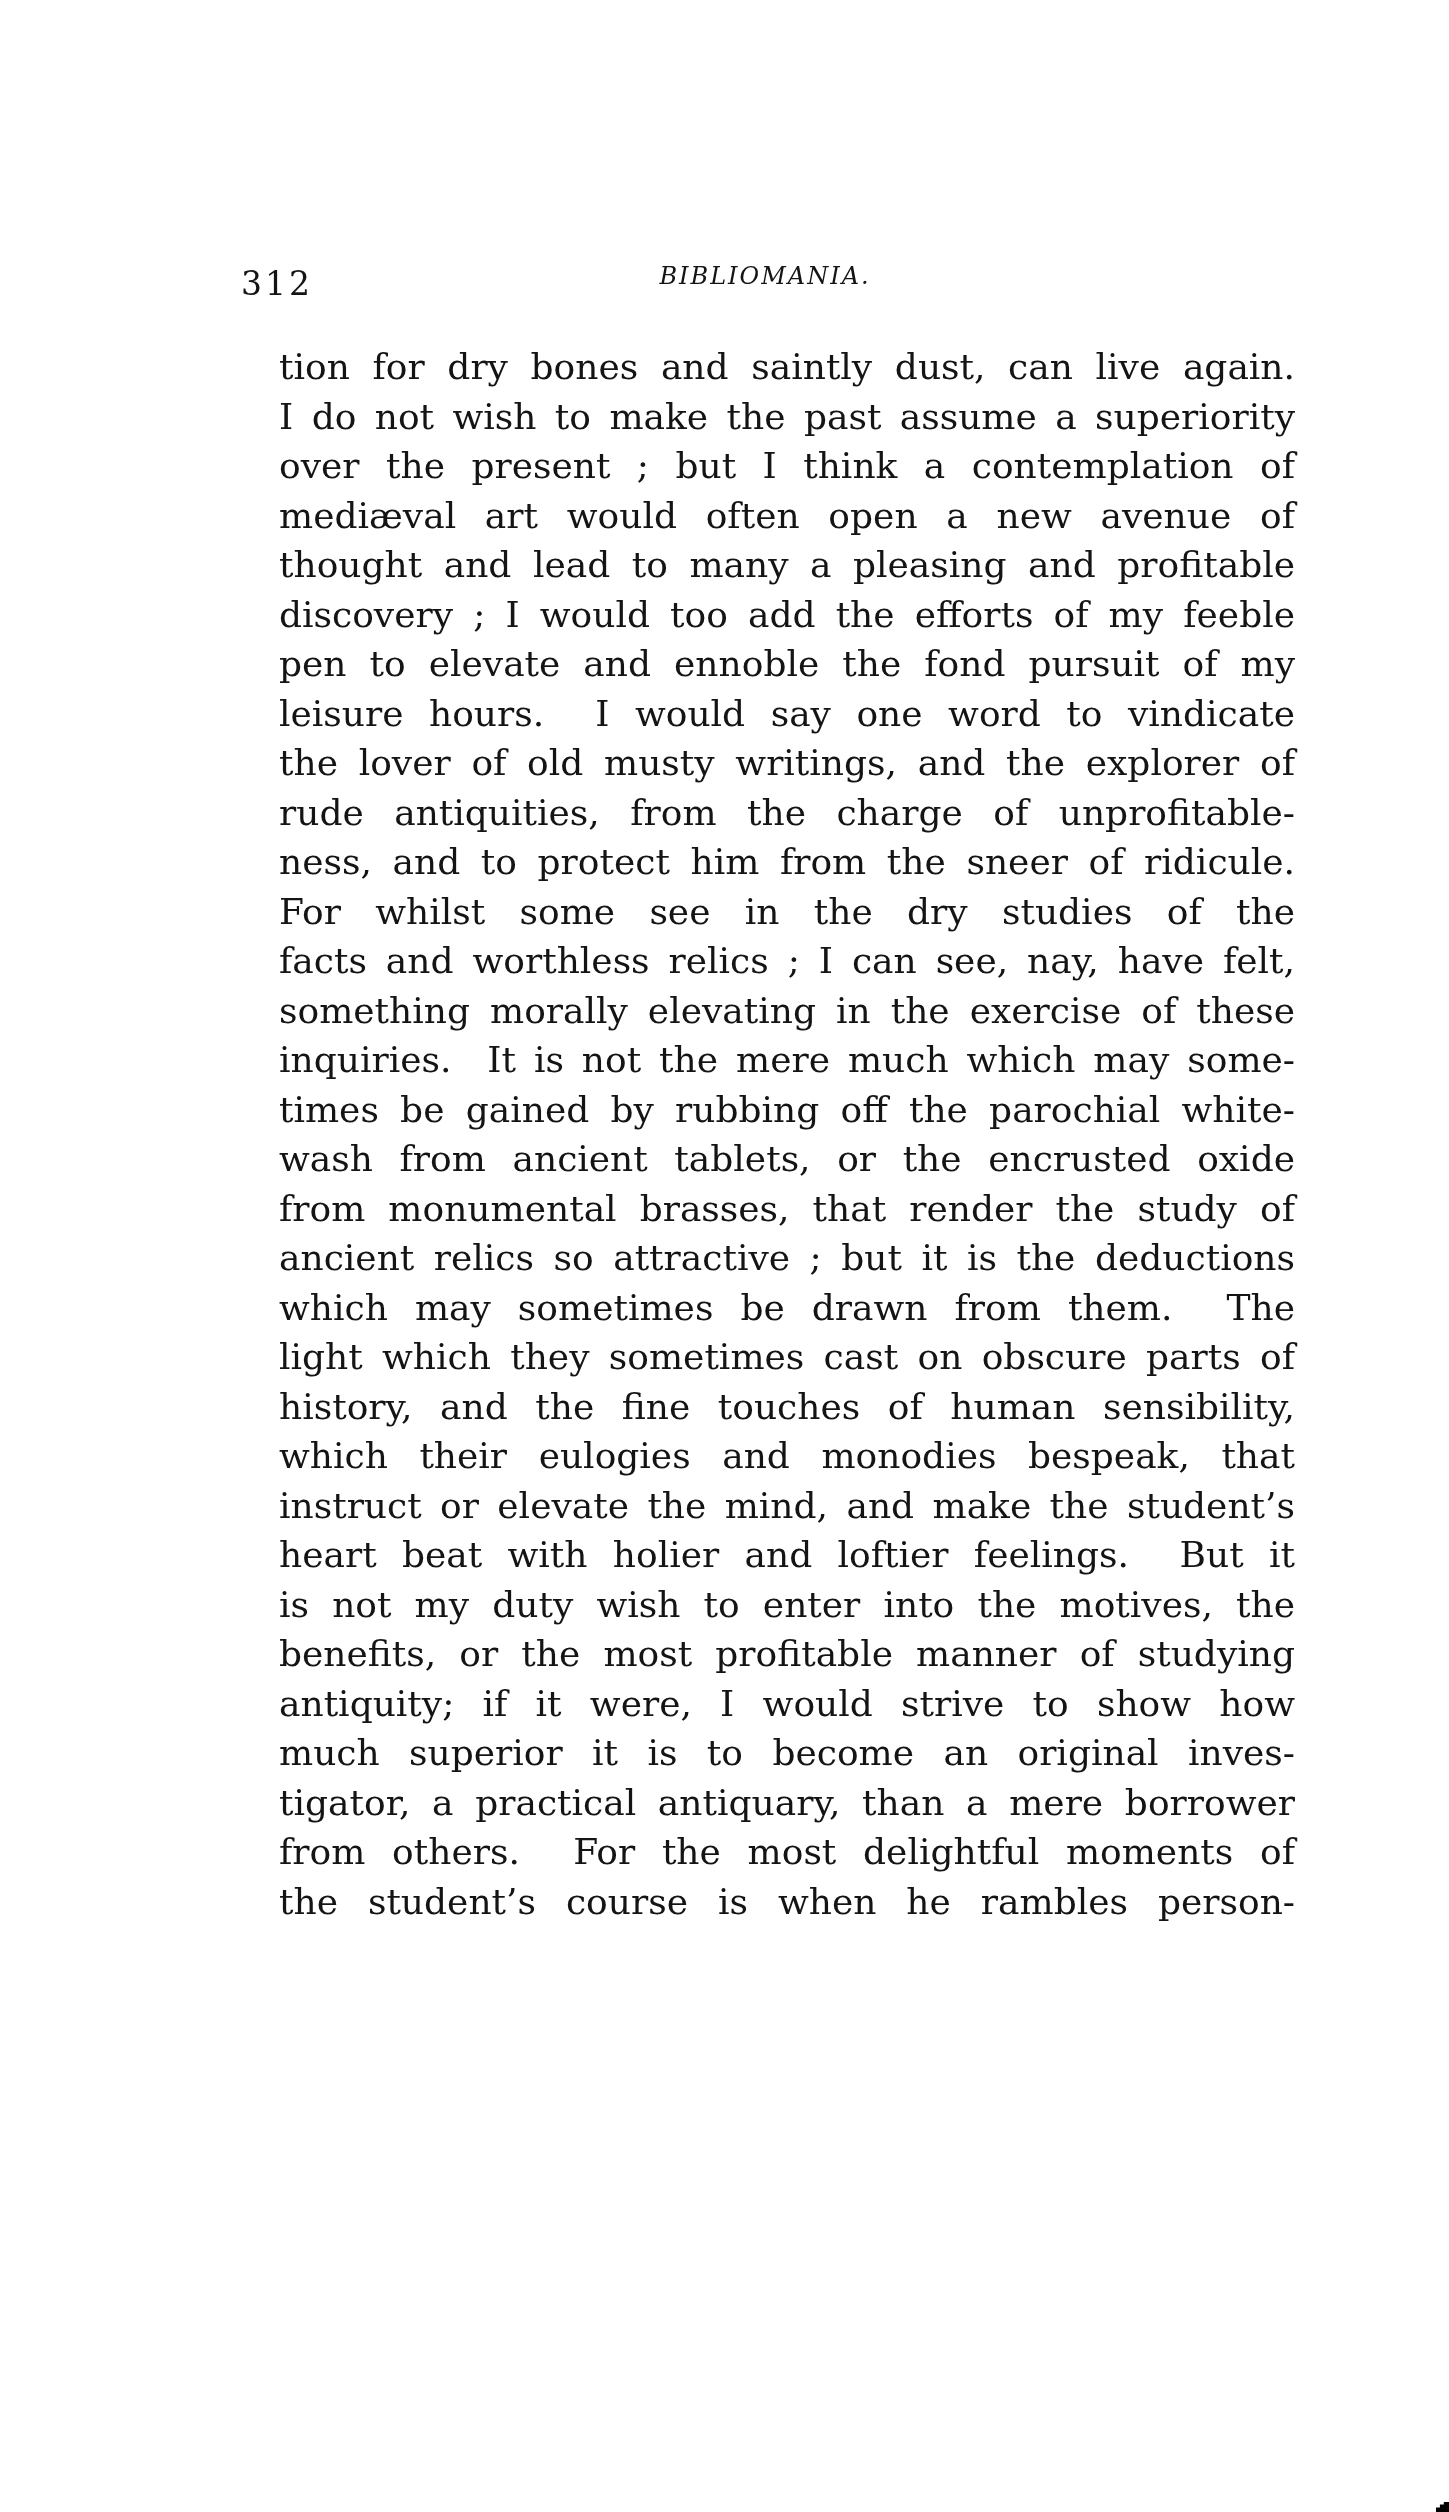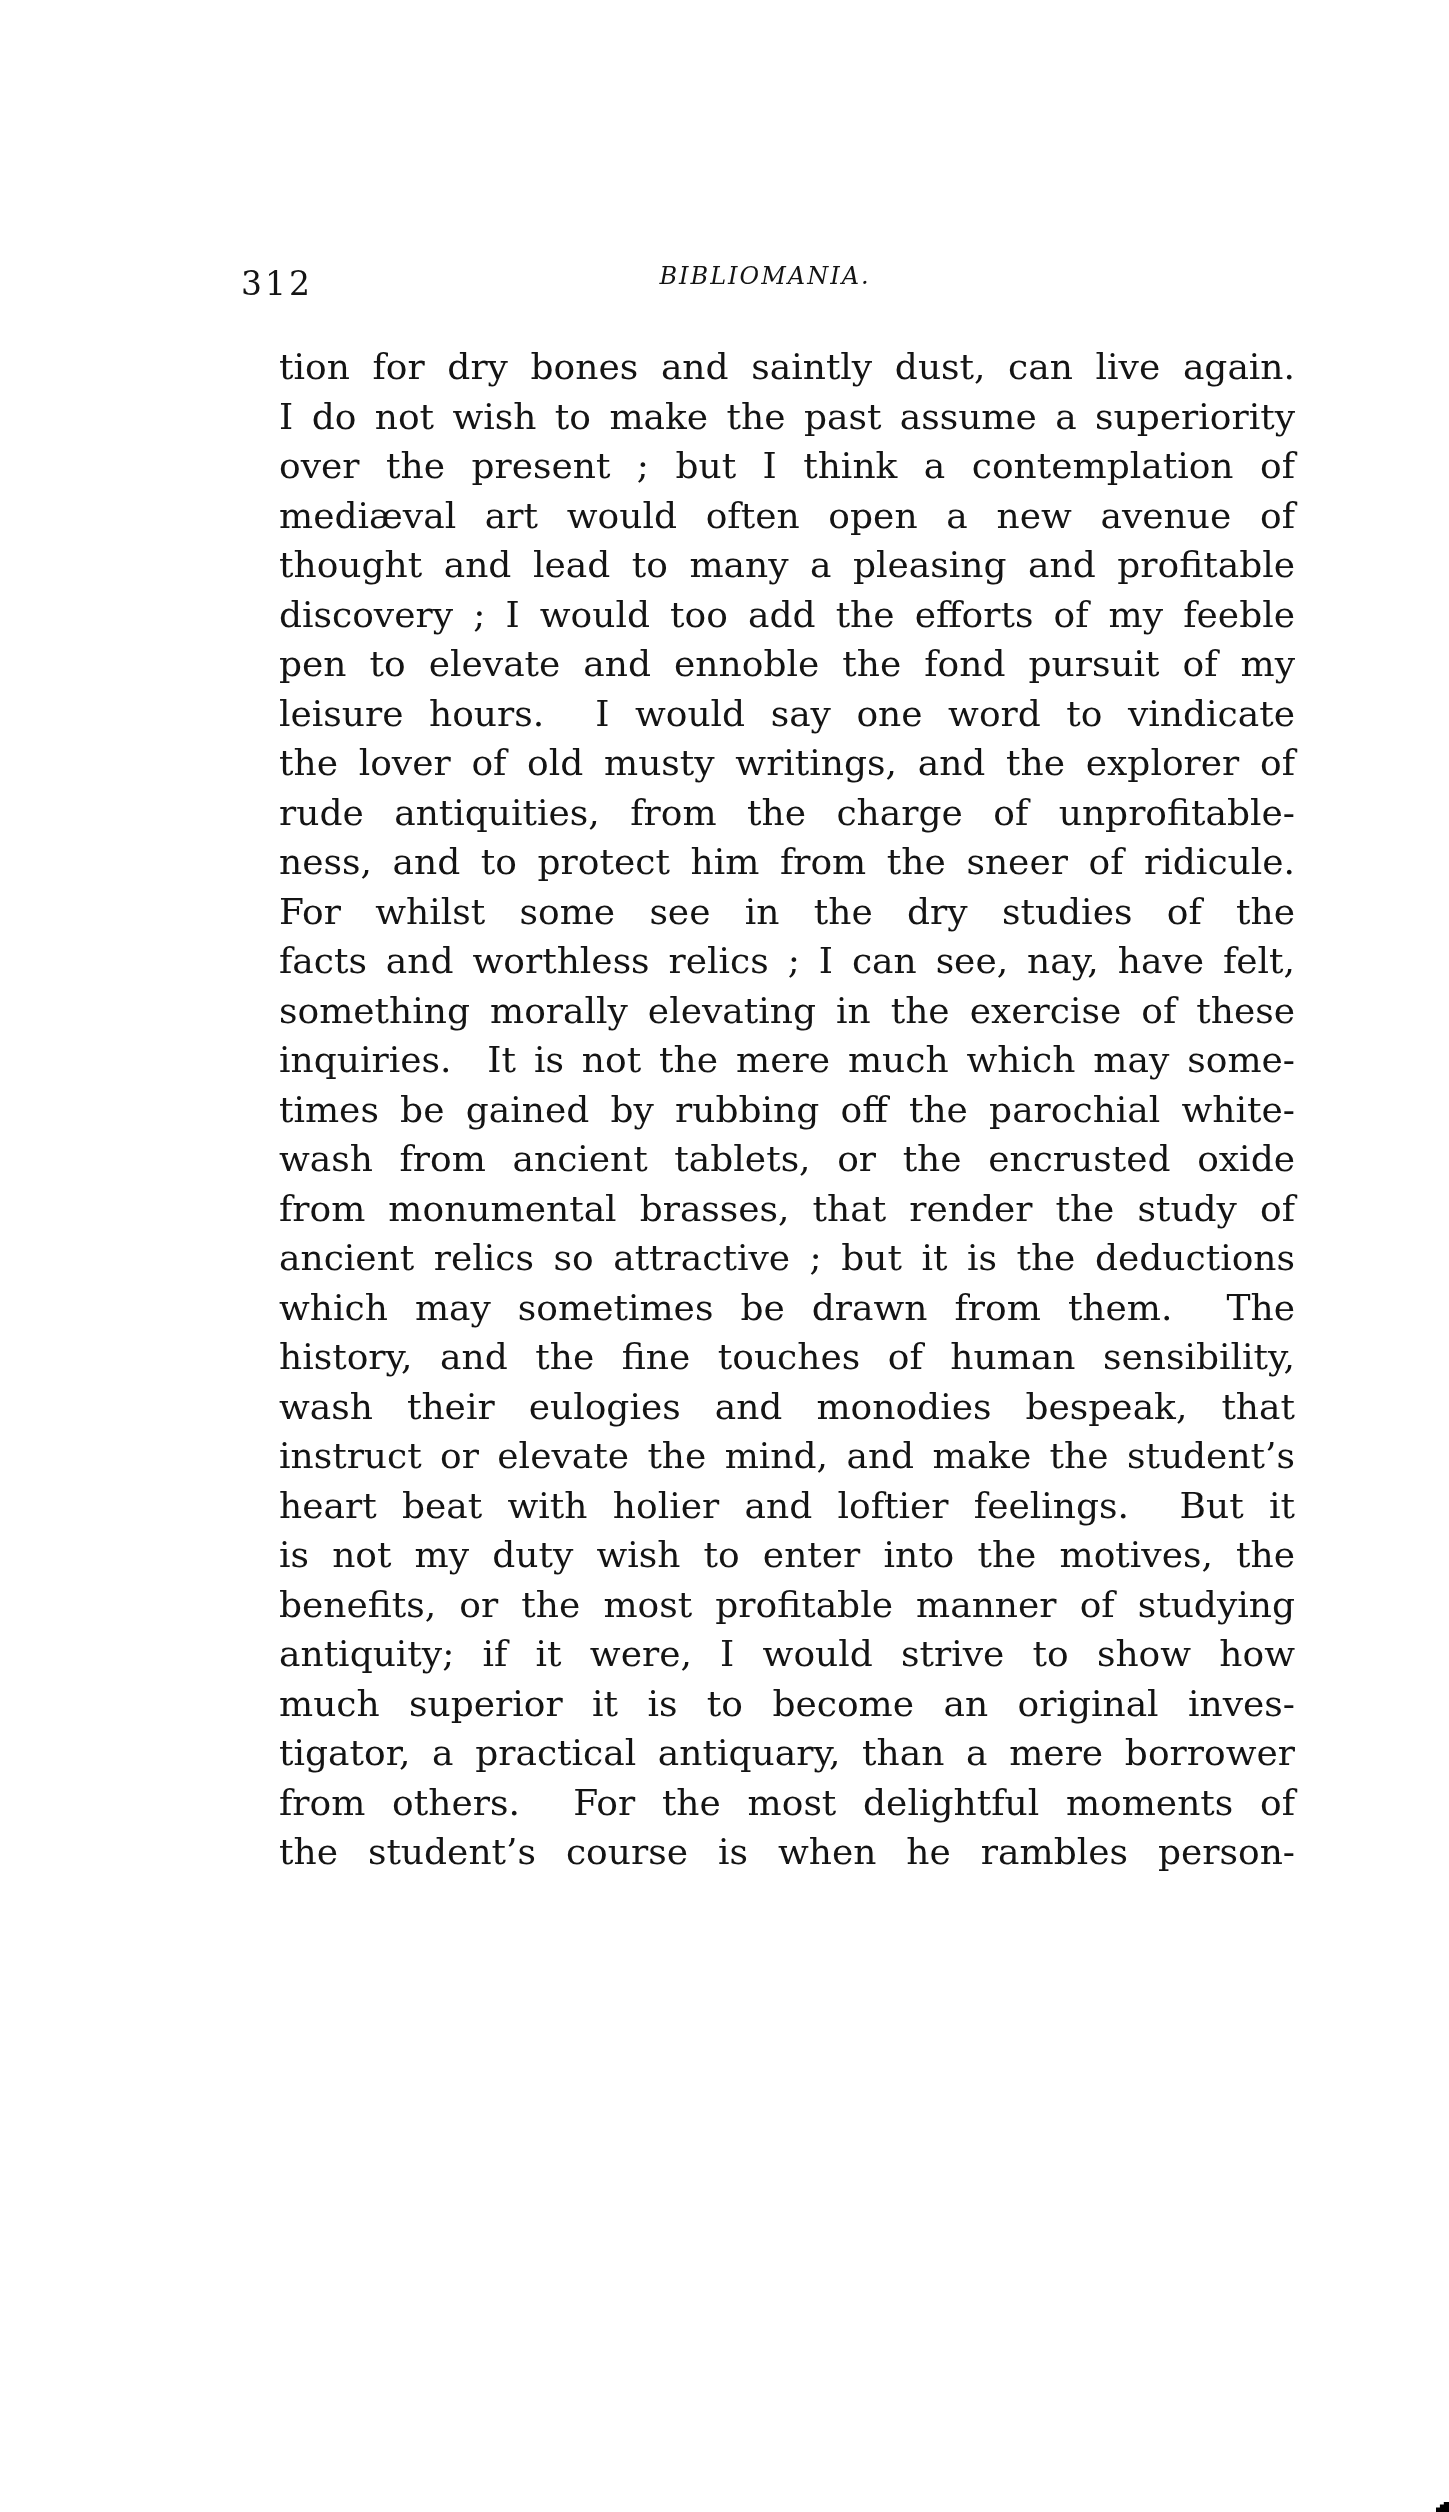--- a/index.html
+++ b/index.html
@@ -89,22 +89,23 @@
       <div class="line">ness, and to protect him from the sneer of ridicule.</div>
       <div class="line">For whilst some see in the dry studies of the</div>
       <div class="line">facts and worthless relics ; I can see, nay, have felt,</div>
       <div class="line">something morally elevating in the exercise of these</div>
       <div class="line">inquiries.  It is not the mere much which may some-</div>
       <div class="line">times be gained by rubbing off the parochial white-</div>
       <div class="line">wash from ancient tablets, or the encrusted oxide</div>
       <div class="line">from monumental brasses, that render the study of</div>
       <div class="line">ancient relics so attractive ; but it is the deductions</div>
       <div class="line">which may sometimes be drawn from them.  The</div>
+      <div class="line">light which they sometimes cast on obscure parts of</div>
       <div class="line">history, and the fine touches of human sensibility,</div>
-      <div class="line">wash their eulogies and monodies bespeak, that</div>
+      <div class="line">which their eulogies and monodies bespeak, that</div>
       <div class="line">instruct or elevate the mind, and make the student’s</div>
       <div class="line">heart beat with holier and loftier feelings.  But it</div>
       <div class="line">is not my duty wish to enter into the motives, the</div>
       <div class="line">benefits, or the most profitable manner of studying</div>
       <div class="line">antiquity; if it were, I would strive to show how</div>
       <div class="line">much superior it is to become an original inves-</div>
       <div class="line">tigator, a practical antiquary, than a mere borrower</div>
       <div class="line">from others.  For the most delightful moments of</div>
       <div class="line">the student’s course is when he rambles person-</div>
     </main>

